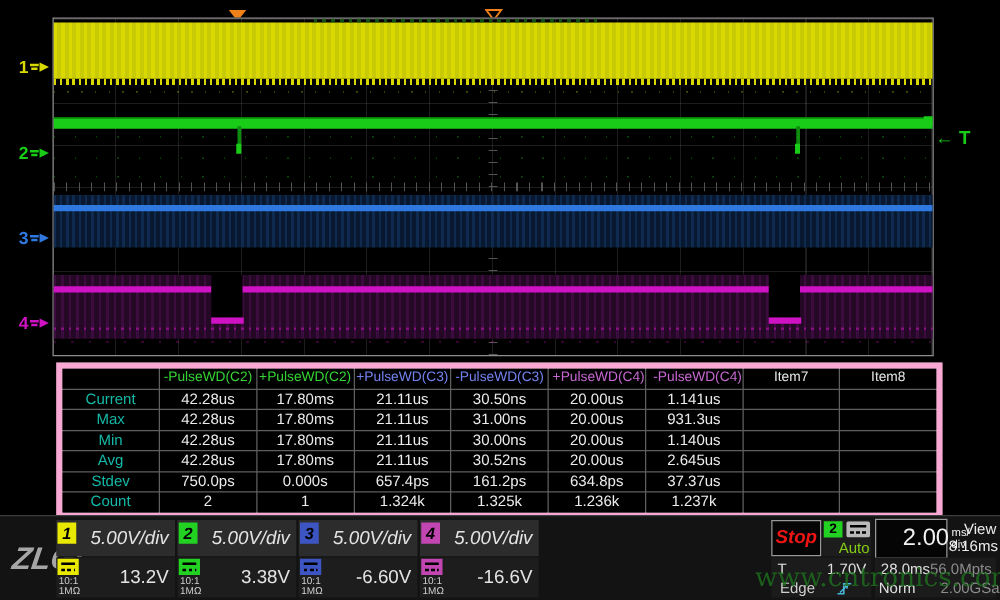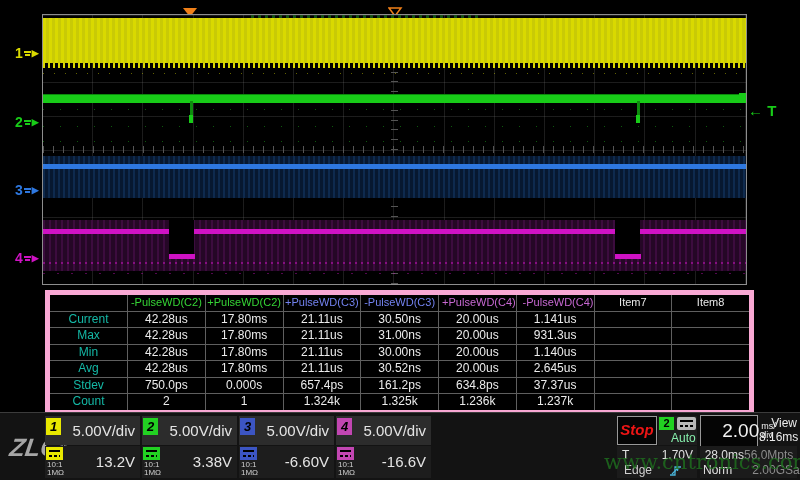--- a/index.html
+++ b/index.html
@@ -89,34 +89,34 @@
   .chblk{position:absolute;top:3px;width:95px;height:62px;}
   .chblk .top{position:absolute;left:0;top:0;right:0;height:29px;background:#2c2c2c;}
   .chblk .bot{position:absolute;left:0;top:30px;right:0;bottom:0;background:#1d1d1d;}
   .badge{position:absolute;left:1px;top:2px;width:15px;height:17px;color:#000;
     font-style:italic;font-weight:bold;font-size:13px;text-align:center;line-height:17px;}
   .dcbadge{position:absolute;left:1px;top:31px;width:17px;height:13px;
     background-image:linear-gradient(#000,#000),repeating-linear-gradient(90deg,#000 0 3px,transparent 3px 5px);
     background-size:11px 2px,11px 2px;background-position:3px 3px,3px 8px;background-repeat:no-repeat;}
   .b1{background-color:var(--ch1-badge);} .b2{background-color:var(--ch2-badge);}
   .b3{background-color:var(--ch3-badge);} .b4{background-color:var(--ch4-badge);}
-  .vdiv{position:absolute;right:5px;top:6px;font-size:15px;color:#e4e4e4;}
+  .vdiv{position:absolute;right:5px;top:6px;font-size:15px;color:#e4e4e4;font-style:italic;}
   .offs{position:absolute;right:5px;top:37px;font-size:15px;color:#e4e4e4;}
   .probe{position:absolute;left:2px;top:45px;font-size:8px;line-height:8px;color:#cfcfcf;}
 
   .stopbox{position:absolute;left:617px;top:3px;width:38px;height:27px;border:1px solid #989898;
     background:#050505;text-align:center;font-style:italic;}
   .stopbox span{color:var(--red);font-weight:bold;font-size:15px;line-height:26px;}
   .srcbox{position:absolute;left:658px;top:3px;width:39px;height:29px;background:#1d1d1d;}
   .srcbadge{position:absolute;left:1px;top:1px;width:15px;height:13px;background:var(--ch2-badge);
     color:#000;font-weight:bold;font-size:11px;text-align:center;line-height:13px;}
   .srcdc{position:absolute;left:19px;top:1px;width:19px;height:13px;background:#b9b9b9;border-radius:2px;
     background-image:linear-gradient(#000,#000),repeating-linear-gradient(90deg,#000 0 3px,transparent 3px 5px);
     background-size:13px 2px,13px 2px;background-position:3px 3px,3px 8px;background-repeat:no-repeat;}
-  .srcmode{position:absolute;left:0;right:2px;top:15px;font-size:12px;text-align:center;color:#86efac;margin-left:13px;}
+  .srcmode{position:absolute;left:0;right:2px;top:15px;font-size:12px;text-align:center;color:#84cc16;margin-left:13px;}
   .tbbox{position:absolute;left:700px;top:2px;width:56px;height:30px;border:1px solid #989898;
     background:#050505;display:flex;align-items:center;justify-content:center;gap:2px;color:#f2f2f2;}
   .tbbox .big{font-size:19px;padding-left:40px;}
   .tbbox .unit{font-size:9px;line-height:9px;text-align:left;}
   .viewbox{position:absolute;left:759px;top:3px;width:38px;text-align:right;font-size:12px;
     line-height:14px;color:#ececec;}
   .trigbox{position:absolute;left:617px;top:33px;width:80px;height:32px;background:#1b1b1b;font-size:12px;}
   .trigbox .r1{position:absolute;left:5px;right:4px;top:2px;display:flex;justify-content:space-between;}
   .trigbox .r2{position:absolute;left:7px;right:4px;top:17px;display:flex;gap:16px;align-items:center;color:#cfcfcf;}
   .acqbox{position:absolute;left:700px;top:33px;width:97px;height:32px;background:#1b1b1b;font-size:12px;}

